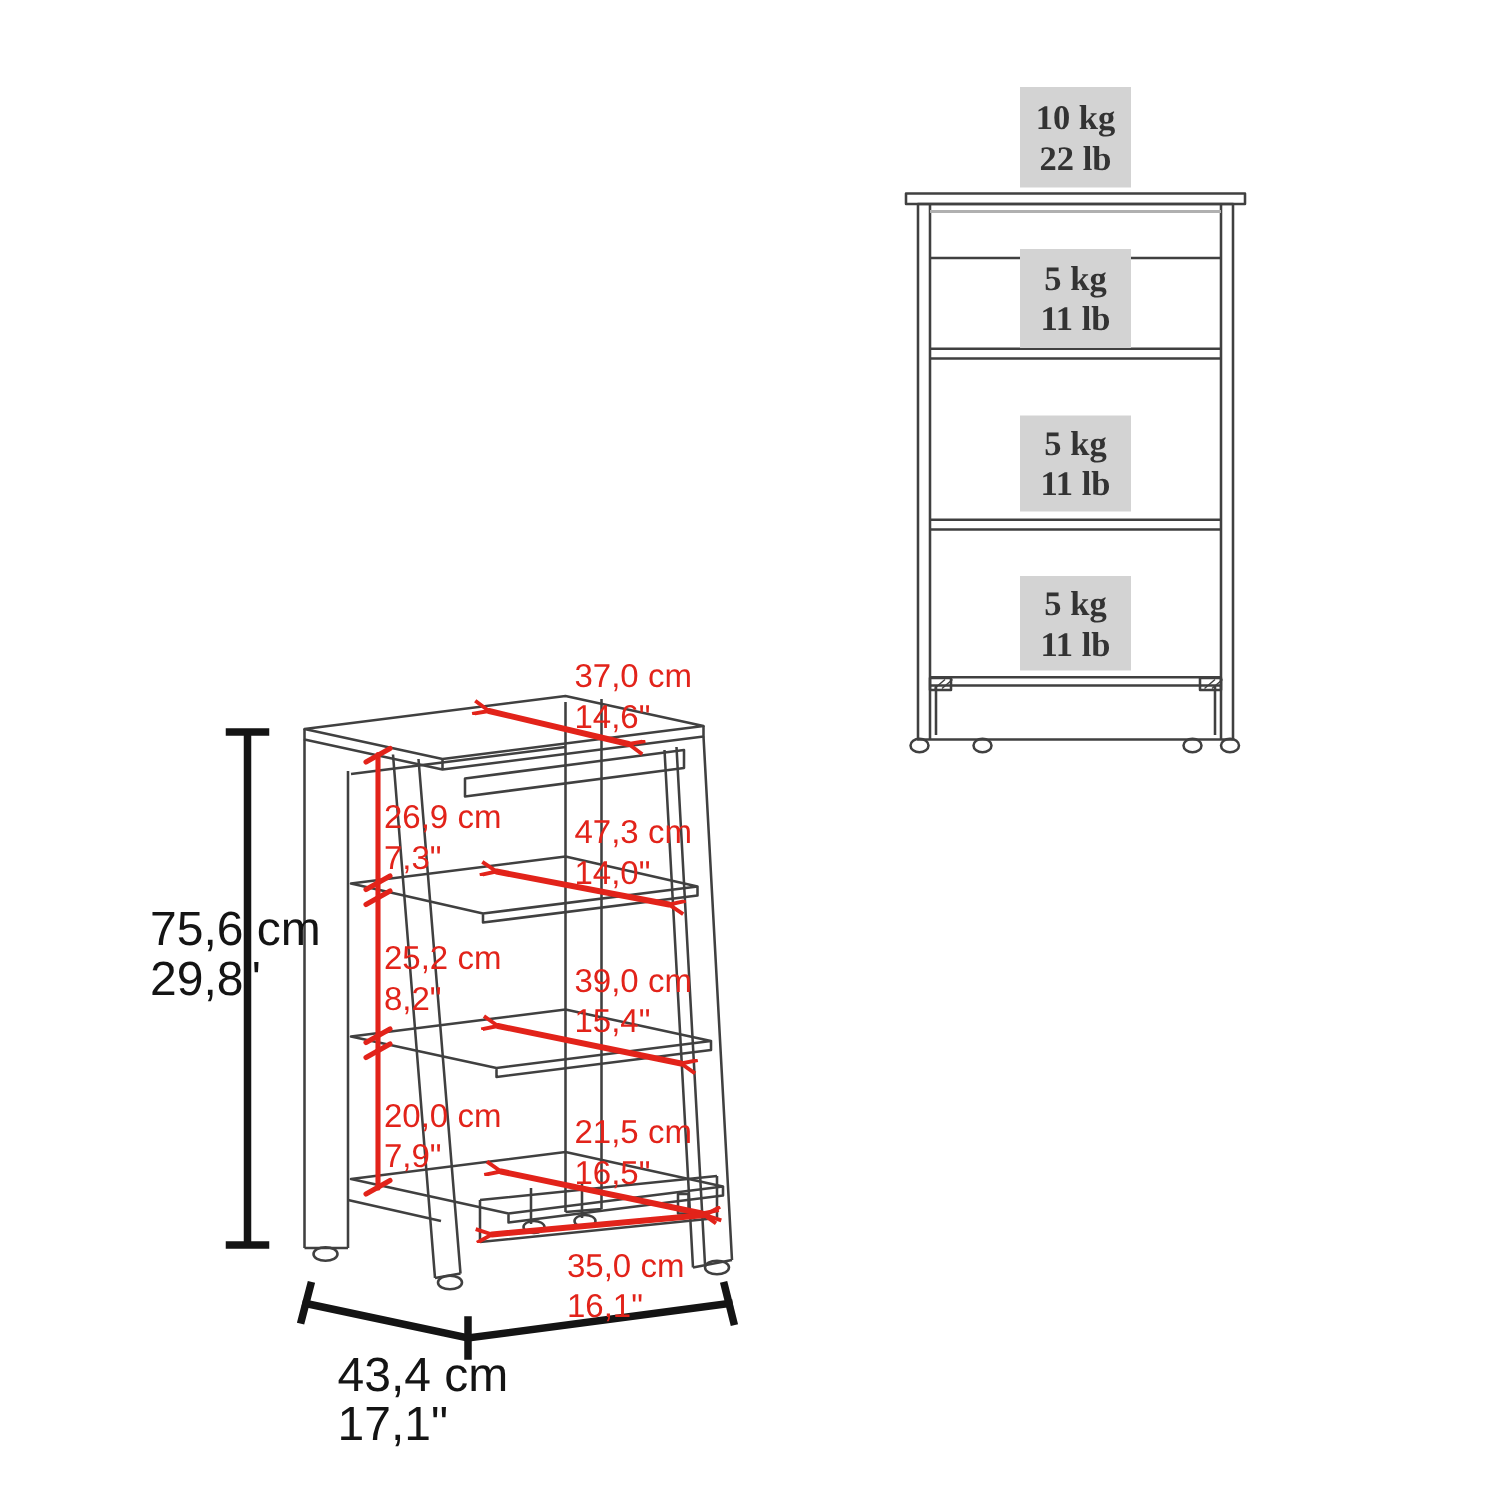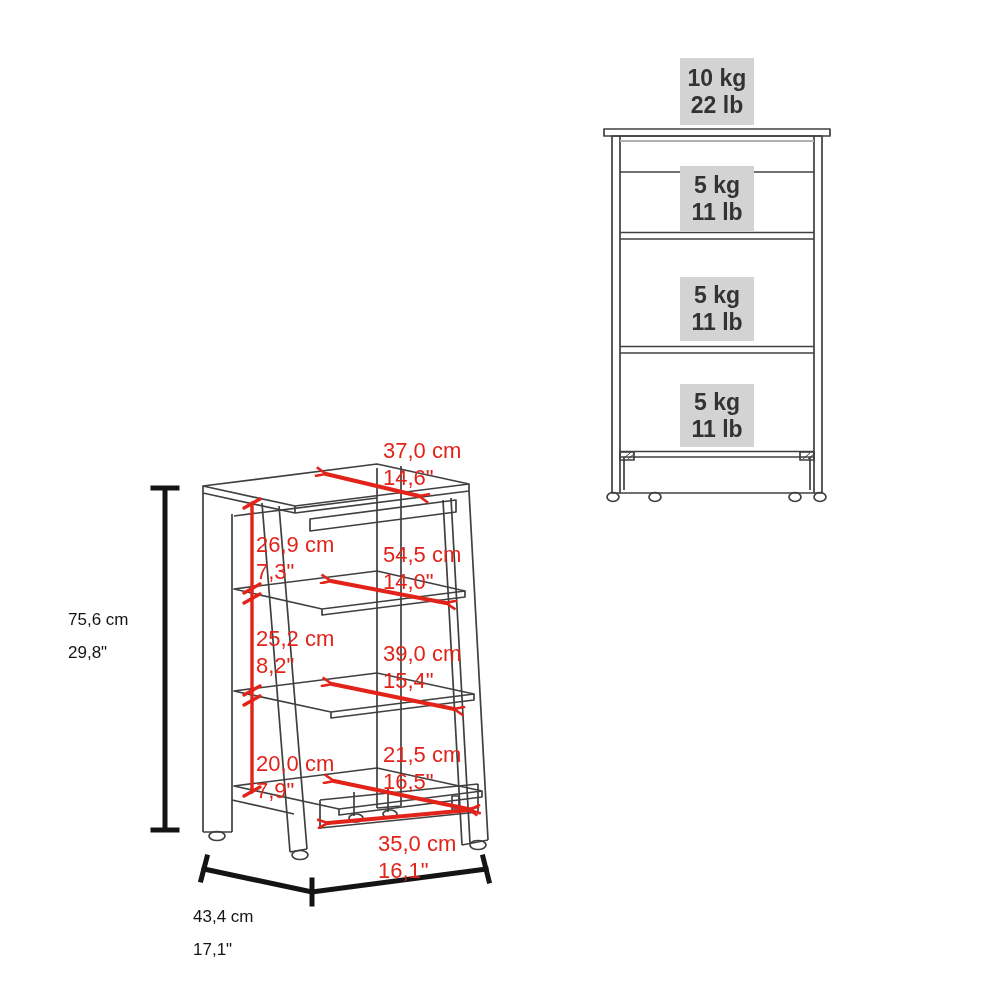--- a/index.html
+++ b/index.html
@@ -10,25 +10,25 @@
     --captext:#333333;
   }
   html,body{margin:0;padding:0;background:#ffffff;}
   #stage{
     position:relative;width:1000px;height:1000px;background:#ffffff;
     font-family:"Liberation Sans", sans-serif;overflow:hidden;
   }
   #lineart{position:absolute;left:0;top:0;}
   .lbl{position:absolute;font-weight:400;white-space:nowrap;}
   .lbl.red{color:var(--red);font-size:22px;line-height:27px;}
-  .lbl.blk{color:var(--dimblack);font-size:17px;line-height:33px;}
+  .lbl.blk{color:var(--dimblack);font-size:32px;line-height:33px;margin-left:32px;}
   .cap{
     position:absolute;background:var(--boxgray);color:var(--captext);
     display:flex;flex-direction:column;align-items:center;justify-content:center;
-    font-size:23px;line-height:27px;font-weight:600;text-align:center;
+    font-size:23px;line-height:27px;font-weight:600;text-align:center;font-family:Liberation Serif, serif;
   }
 </style>
 </head>
 <body>
 
 <div id="stage">
 
   <svg id="lineart" width="1000" height="1000" viewBox="0 0 1000 1000">
     <defs>
       <marker id="raE" markerWidth="14" markerHeight="12" refX="1.5" refY="5" orient="auto" markerUnits="userSpaceOnUse">
@@ -127,32 +127,32 @@
 
   <div class="lbl red" style="left:383px;top:437px">
     <div>37,0 cm</div>
     <div>14,6"</div>
   </div>
   <div class="lbl red" style="left:256px;top:531px">
     <div>26,9 cm</div>
     <div>7,3"</div>
   </div>
   <div class="lbl red" style="left:383px;top:541px">
-    <div>54,5 cm</div>
+    <div>47,3 cm</div>
     <div>14,0"</div>
   </div>
   <div class="lbl red" style="left:256px;top:625px">
     <div>25,2 cm</div>
     <div>8,2"</div>
   </div>
   <div class="lbl red" style="left:383px;top:640px">
     <div>39,0 cm</div>
     <div>15,4"</div>
   </div>
-  <div class="lbl red" style="left:256px;top:750px">
+  <div class="lbl red" style="left:256px;top:730px">
     <div>20,0 cm</div>
     <div>7,9"</div>
   </div>
   <div class="lbl red" style="left:383px;top:741px">
     <div>21,5 cm</div>
     <div>16,5"</div>
   </div>
   <div class="lbl red" style="left:378px;top:830px">
     <div>35,0 cm</div>
     <div>16,1"</div>

